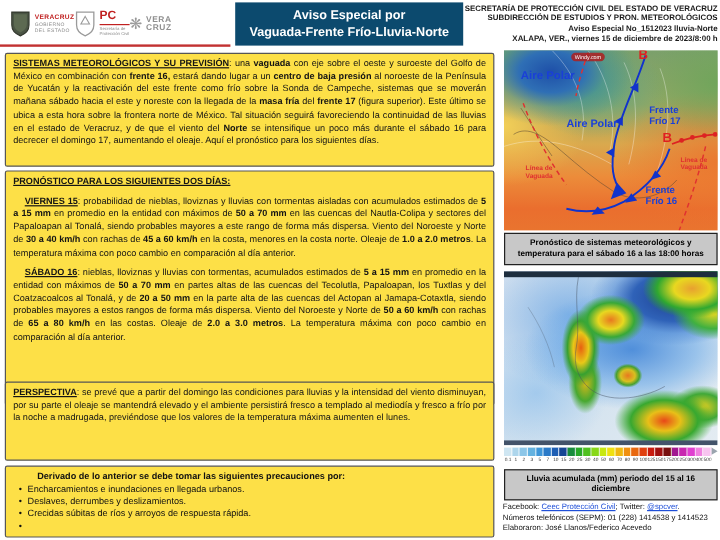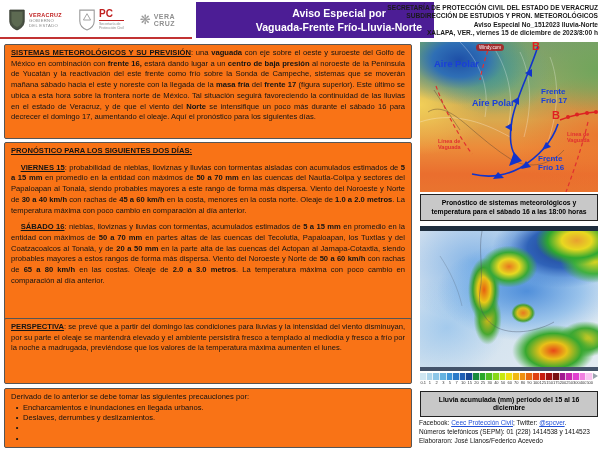--- a/index.html
+++ b/index.html
@@ -1,49 +1,49 @@
 <!DOCTYPE html>
 <html><head>
 <meta charset="utf-8">
 <style>
   html,body{margin:0;padding:0;background:#fff;}
   #page{position:relative;width:600px;height:450px;background:#fff;overflow:hidden;
         font-family:"Liberation Sans", sans-serif;color:#111;}
 
   
-  #logos{position:absolute;left:8px;top:3px;height:33px;display:flex;align-items:center;gap:16px;}
+  #logos{position:absolute;left:8px;top:3px;height:33px;display:flex;align-items:center;}
   .logo{display:flex;align-items:center;gap:3px;}
   .logo-shield{width:18px;height:24px;}
   .logo-txt{display:flex;flex-direction:column;justify-content:center;}
   .lt-red{font-size:5.5px;font-weight:bold;color:#c02020;line-height:6px;letter-spacing:.3px;}
   .lt-gray{font-size:4.2px;color:#8a8a8a;line-height:5px;letter-spacing:.3px;}
   .pc-abbr{font-size:10px;font-weight:bold;color:#c02020;line-height:10px;}
   .pc-sub{font-size:3.6px;color:#8a8a8a;line-height:4.2px;border-top:1px solid #c02020;margin-top:1px;padding-top:1px;}
   .brand-glyph{font-size:13px;color:#9a9a9a;line-height:13px;}
   .brand-word{font-size:7px;font-weight:bold;color:#8f8f8f;line-height:7px;letter-spacing:.5px;}
   #red-rule{position:absolute;left:0;top:37px;width:192px;height:2px;background:#c23232;}
 
-  #title-box{position:absolute;left:196px;top:2px;width:190px;height:36px;background:#4c1d95;
+  #title-box{position:absolute;left:196px;top:2px;width:190px;height:36px;background:#0c4a6e;
              color:#fff;text-align:center;font-weight:bold;font-size:10.5px;line-height:14px;
-             display:flex;flex-direction:column;justify-content:center;padding-left:48px;}
+             display:flex;flex-direction:column;justify-content:center;}
   #org-block{position:absolute;right:2px;top:4px;width:212px;text-align:right;
              font-weight:bold;font-size:6.6px;line-height:8.4px;color:#1a1a1a;}
 
   
   .box{position:absolute;left:4px;width:408px;border:1.3px solid #565656;border-radius:2px;
-       background:#f97316;padding:3px 6px;box-sizing:border-box;overflow:hidden;}
+       background:#fde047;padding:3px 6px;box-sizing:border-box;overflow:hidden;}
   #box-sistemas{top:44px;height:95px;}
   #box-pronostico{top:142px;height:196px;}
   #box-perspectiva{top:318px;height:66px;}
   #box-precauciones{top:388px;height:60px;}
   .para{font-size:7.6px;line-height:10.7px;text-align:justify;color:#141414;}
   .b{font-weight:bold;}
   .u{text-decoration:underline;}
   .mb6{margin-bottom:6px;}
-  .intro{font-size:7.6px;line-height:10.5px;font-weight:normal;}
+  .intro{font-size:7.6px;line-height:10.5px;font-weight:bold;margin-left:20px;}
   .bullet-row{display:flex;font-size:7.6px;line-height:10.4px;}
   .dot{width:12px;text-align:center;flex:none;}
 
   
   #map1{position:absolute;left:420px;top:42px;width:178px;height:150px;overflow:hidden;
     background:
       radial-gradient(ellipse 70px 45px at 22% 12%, #1e4fa8 0%, #2f6fb5 38%, rgba(60,140,150,.5) 65%, rgba(0,0,0,0) 100%),
       radial-gradient(ellipse 60px 40px at 42% 22%, rgba(60,160,160,.55) 0%, rgba(0,0,0,0) 100%),
       radial-gradient(ellipse 70px 50px at 0% 42%, #f2cf58 0%, rgba(242,190,80,.6) 50%, rgba(0,0,0,0) 100%),
       radial-gradient(ellipse 60px 45px at 100% 18%, rgba(110,165,90,.9) 0%, rgba(0,0,0,0) 100%),
@@ -161,20 +161,21 @@
     <div class="bullet-row">
       <span class="dot">•</span>
       <span>Encharcamientos e inundaciones en llegada urbanos.</span>
     </div>
     <div class="bullet-row">
       <span class="dot">•</span>
       <span>Deslaves, derrumbes y deslizamientos.</span>
     </div>
     <div class="bullet-row">
       <span class="dot">•</span>
+      <span>Crecidas súbitas de ríos y arroyos de respuesta rápida.</span>
     </div>
     <div class="bullet-row">
       <span class="dot">•</span>
     </div>
   </div>
 
   <div id="map1">
     <svg width="178" height="150" viewBox="0 0 178 150">
 
       <g stroke="rgba(255,255,255,.4)" fill="none" stroke-width=".7">

